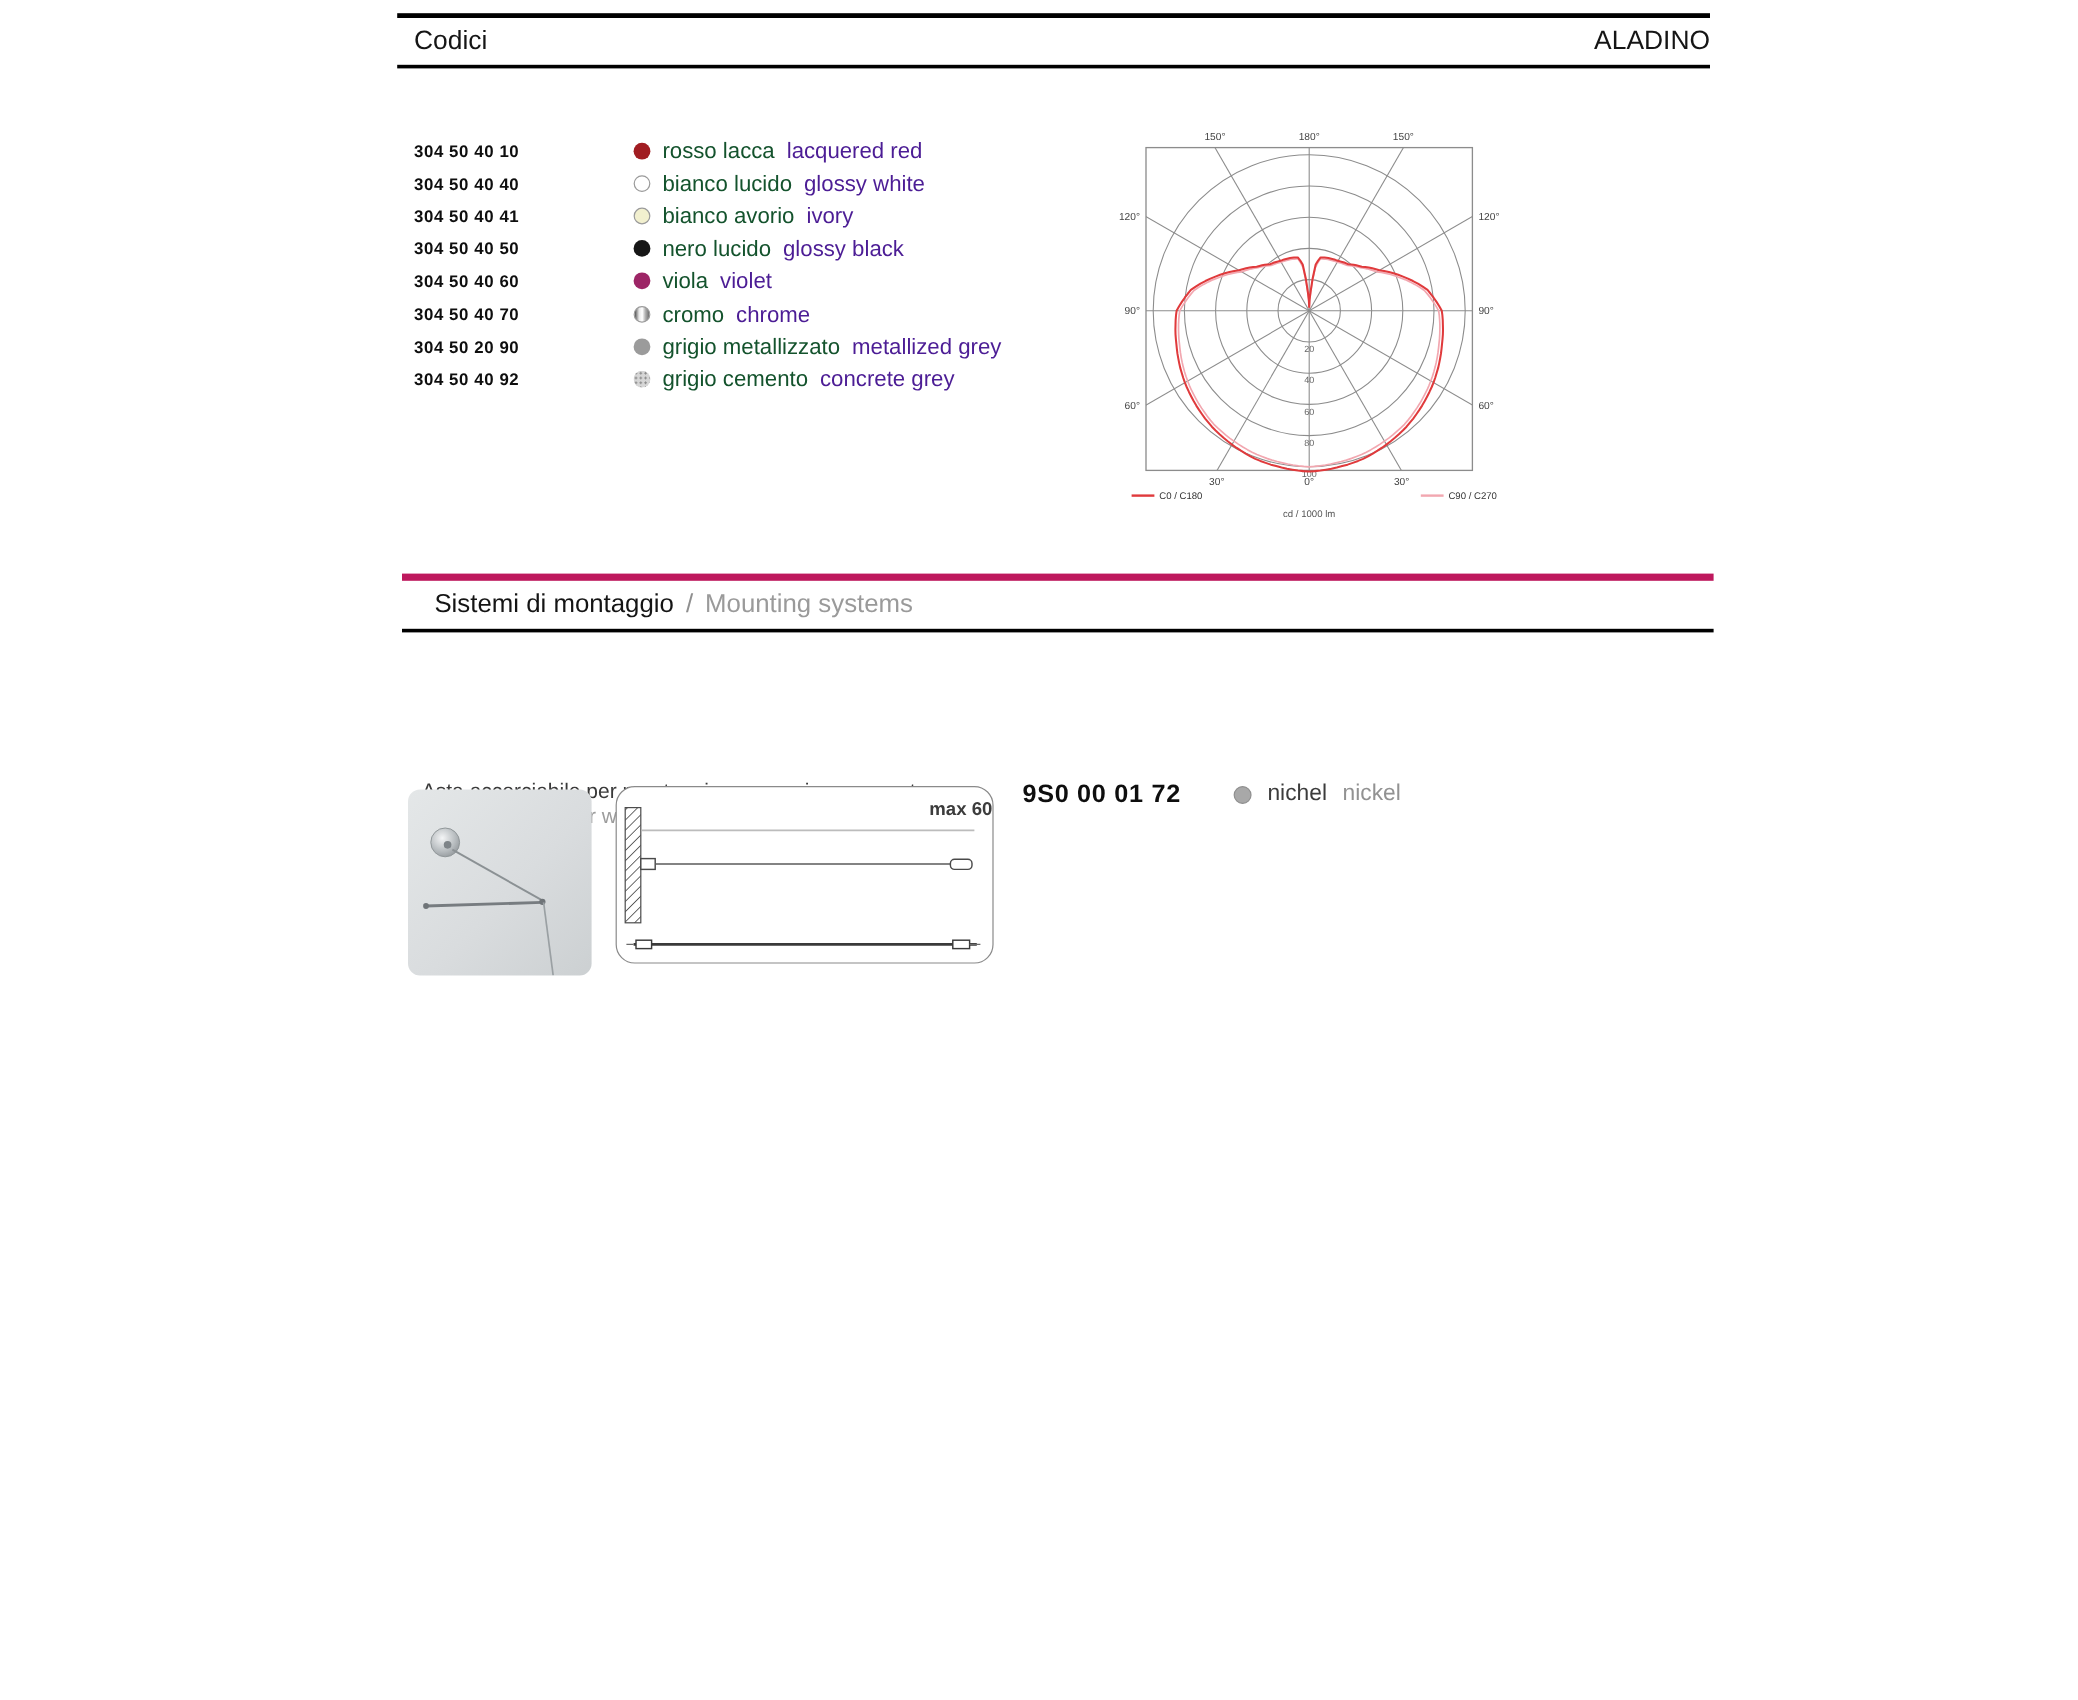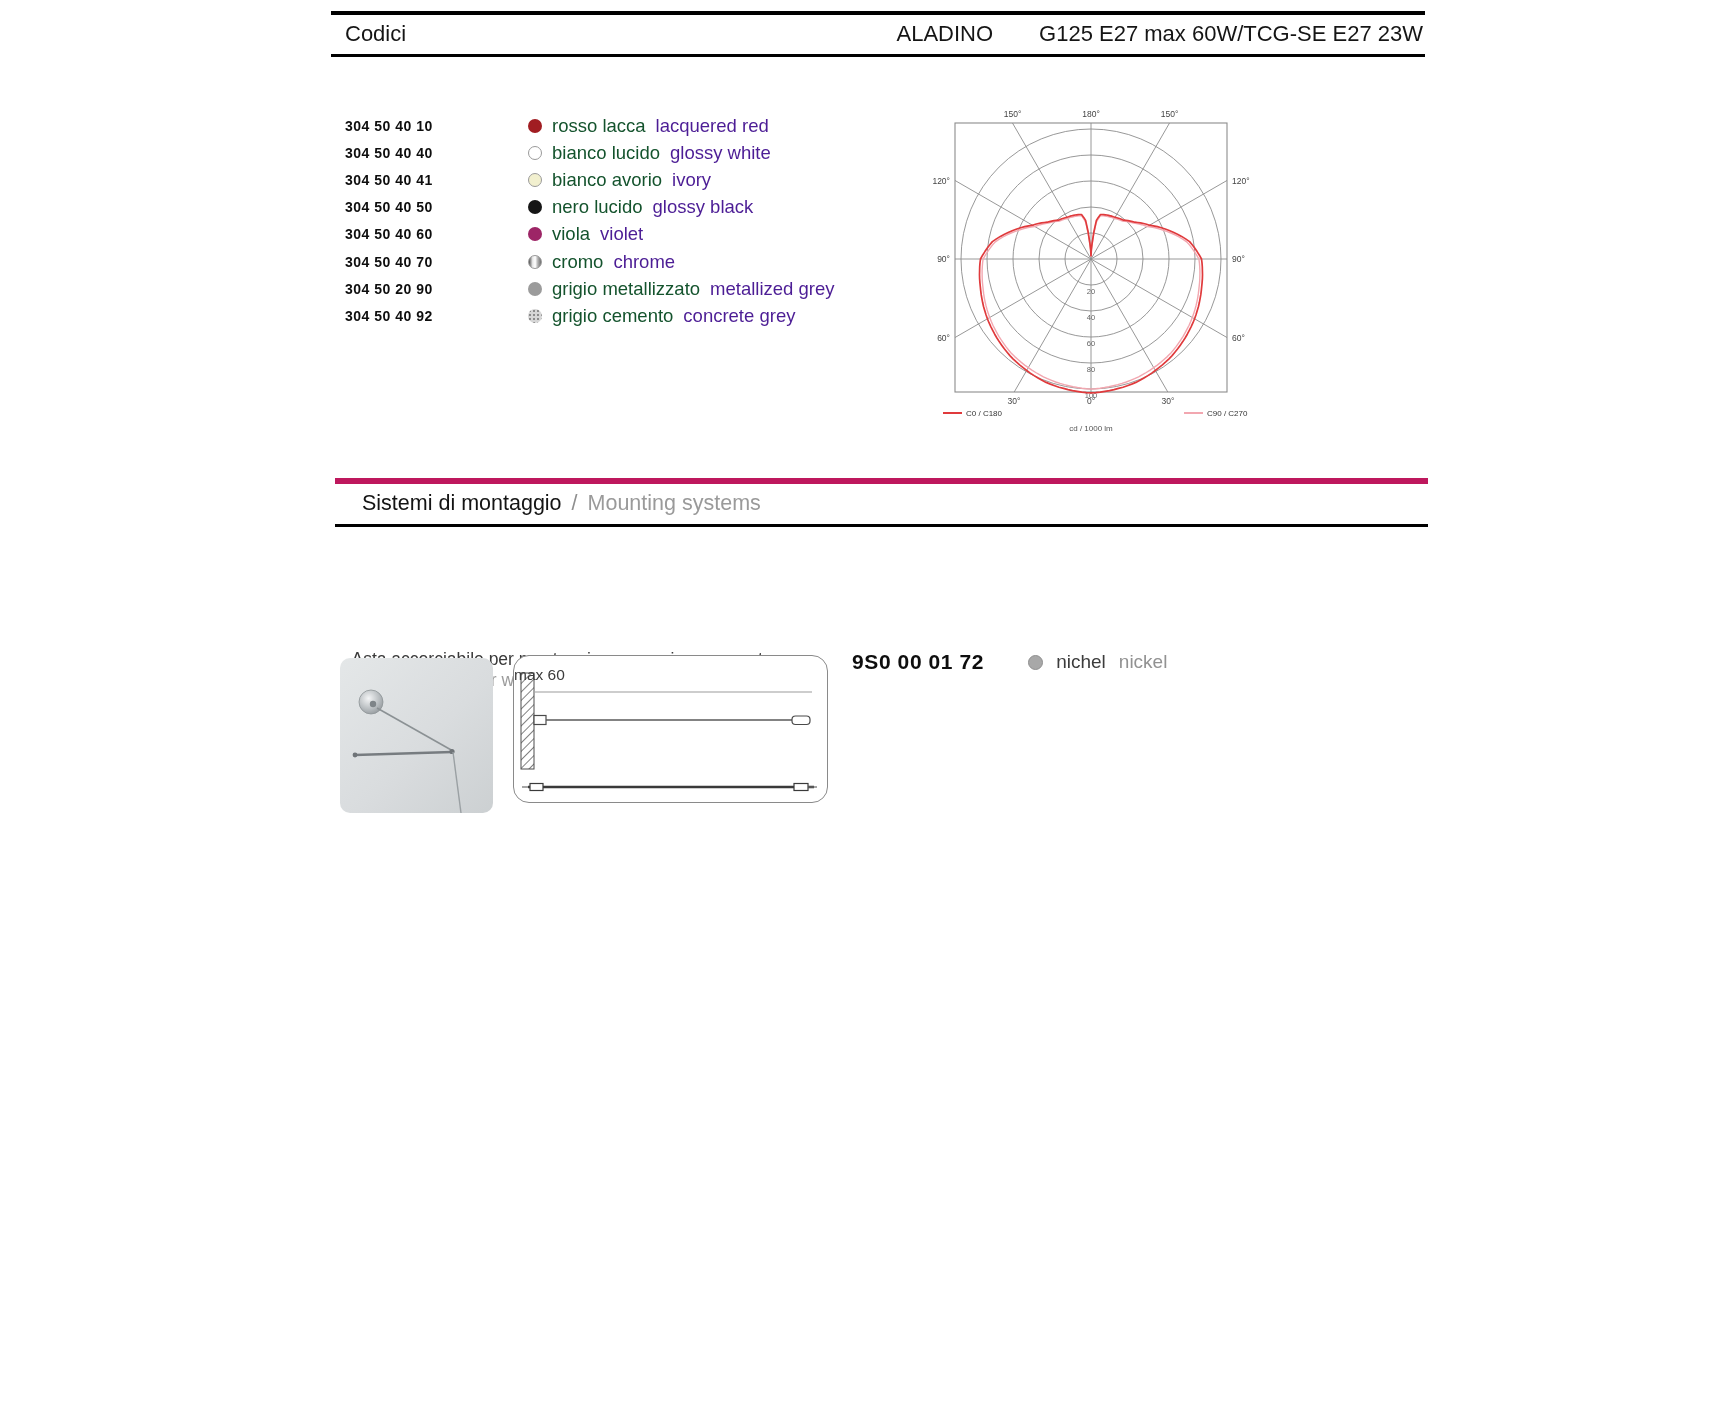--- a/index.html
+++ b/index.html
@@ -43,22 +43,22 @@
   
   .mount-desc{position:absolute;left:333px;top:628px;font-size:17.5px;white-space:pre;}
   .desc-it{color:#3a3a3a;}
   .desc-en{color:#9c9c9c;margin-left:7px;}
 
   .mount-photo{position:absolute;left:340px;top:658px;width:153px;height:155px;
                border-radius:10px;overflow:hidden;
                background:linear-gradient(135deg,#e4e7e8 0%,#d9dcde 55%,#ccd0d2 100%);}
   .mount-drawing{position:absolute;left:513px;top:655px;width:315px;height:148px;
                  box-sizing:border-box;border:1.5px solid #8a8a8a;border-radius:16px;background:#fff;}
-  .dim-label{position:absolute;left:0;right:0;top:10px;text-align:left;
-             font-size:15.5px;color:#3c3c3c;}
+  .dim-label{position:absolute;left:0;right:0;top:10px;text-align:right;
+             font-size:15.5px;color:#3c3c3c;font-weight:bold;}
 
   .mount-code-row{position:absolute;left:852px;top:650px;display:flex;align-items:center;}
   .mount-code{font-weight:bold;font-size:21px;letter-spacing:.6px;color:#0e0e0e;}
   .nickel-swatch{width:15px;height:15px;border-radius:50%;margin-left:44px;flex:none;
                  border:1px solid #8f8f8f;box-sizing:border-box;}
   .finish-it{margin-left:13px;font-size:19px;color:#3c3c3c;}
   .finish-en{margin-left:13px;font-size:19px;color:#929292;}
 
   
   .logo{position:absolute;left:338px;top:1303px;}
@@ -68,21 +68,20 @@
   .logo-tagline{margin:10px 0 0 32px;font-size:24px;letter-spacing:5.5px;color:#c2410c;}
 </style>
 </head>
 <body>
 
 <div class="page">
 
   <div class="header">
     <span class="header-left">Codici</span>
     <span class="header-product">ALADINO</span>
-    <span class="header-spec">G125 E27 max 60W/TCG-SE E27 23W</span>
   </div>
 
   <div class="codes" id="codes-list">
       <div class="code-row">
       <span class="code-num">304 50 40 10</span>
       <span class="swatch" style="background: rgb(161, 29, 34);"></span>
       <span class="name-it">rosso lacca</span>
       <span class="name-en">lacquered red</span>
     </div>
       <div class="code-row">

